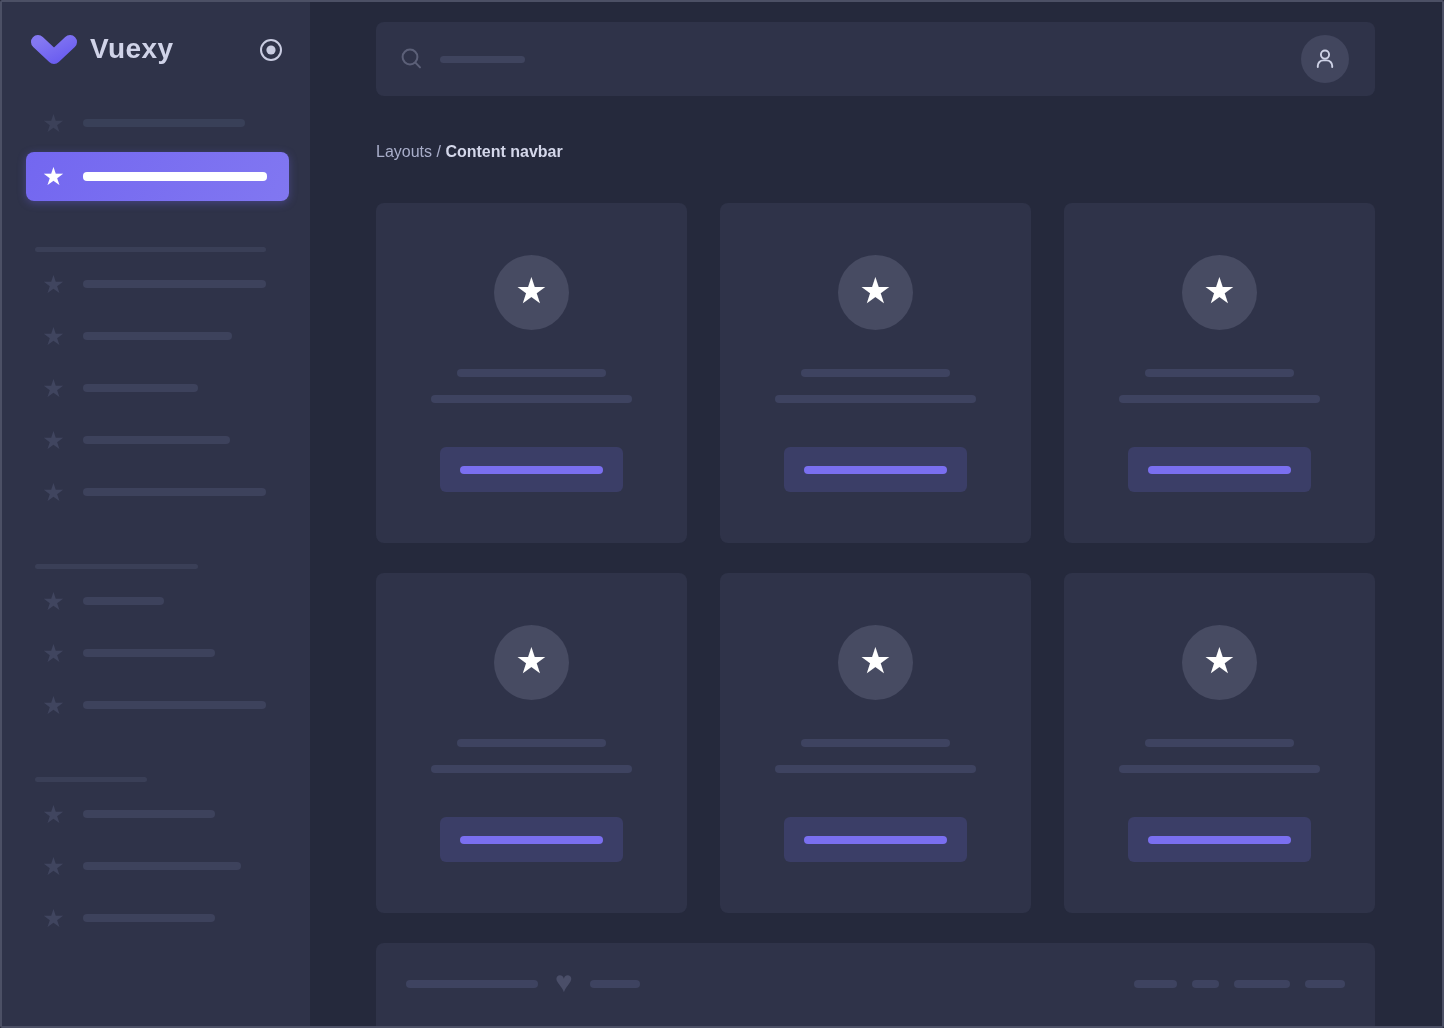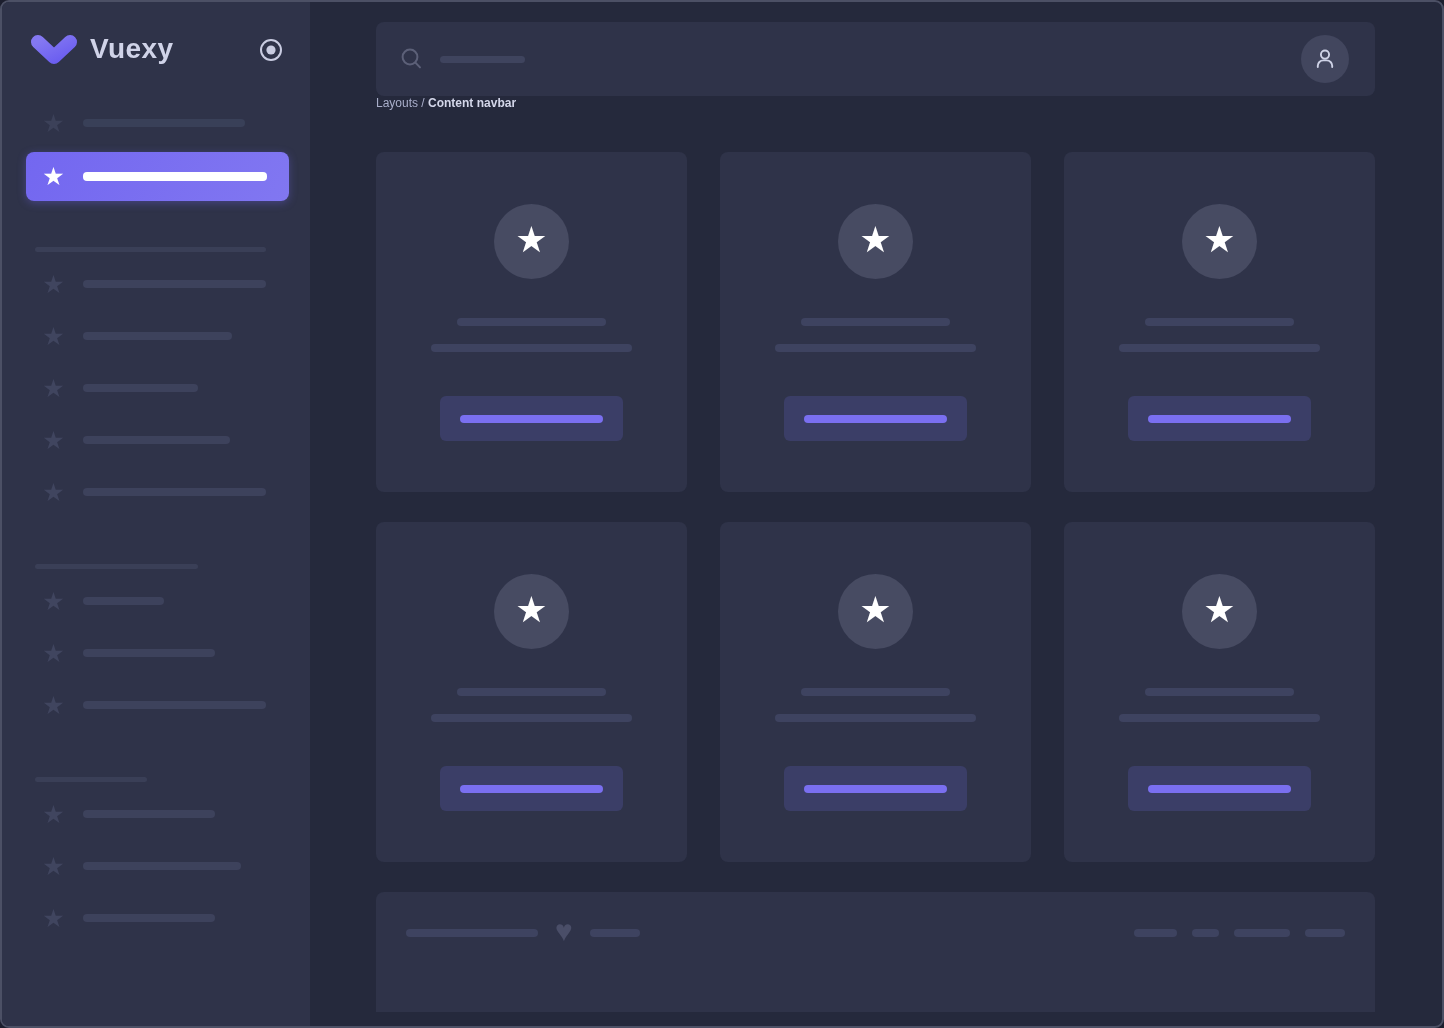--- a/index.html
+++ b/index.html
@@ -1,21 +1,21 @@
 <!DOCTYPE html>
 <html><head>
 <meta charset="utf-8">
 <style>
   html,body { margin:0; padding:0; background:#1c1e2e; }
   * { box-sizing:border-box; }
   body { width:1444px; height:1028px; position:relative; font-family:"Liberation Sans", sans-serif; }
 
   .frame {
     position:absolute; inset:0;
-    border:2px solid #4c5065; border-radius:9px;
+    border:2px solid #4c5065; border-radius:2px;
     background:#25293c; overflow:hidden;
     display:flex;
   }
 
   
   .sidebar {
     width:308px; height:100%; background:#2f3349; flex:0 0 auto;
     position:relative;
   }
   .side-header {
@@ -69,21 +69,21 @@
   .nav-search-bar {
     height:7px; border-radius:3.5px; background:#3f445e; margin-left:17px;
   }
   .avatar {
     width:48px; height:48px; border-radius:50%; background:#42465e;
     display:flex; align-items:center; justify-content:center;
     margin-left:auto; cursor:pointer;
   }
 
   .breadcrumb {
-    font-size:12px; color:#a9aeca;
+    margin-top:47px; font-size:16px; color:#a9aeca;
   }
   .breadcrumb .crumb-parent { cursor:pointer; }
   .breadcrumb .crumb-current { color:#d4d7ea; font-weight:bold; }
 
   
   .grid {
     margin-top:42px;
     display:grid; grid-template-columns:repeat(3,311px);
     column-gap:33px; row-gap:30px;
   }

